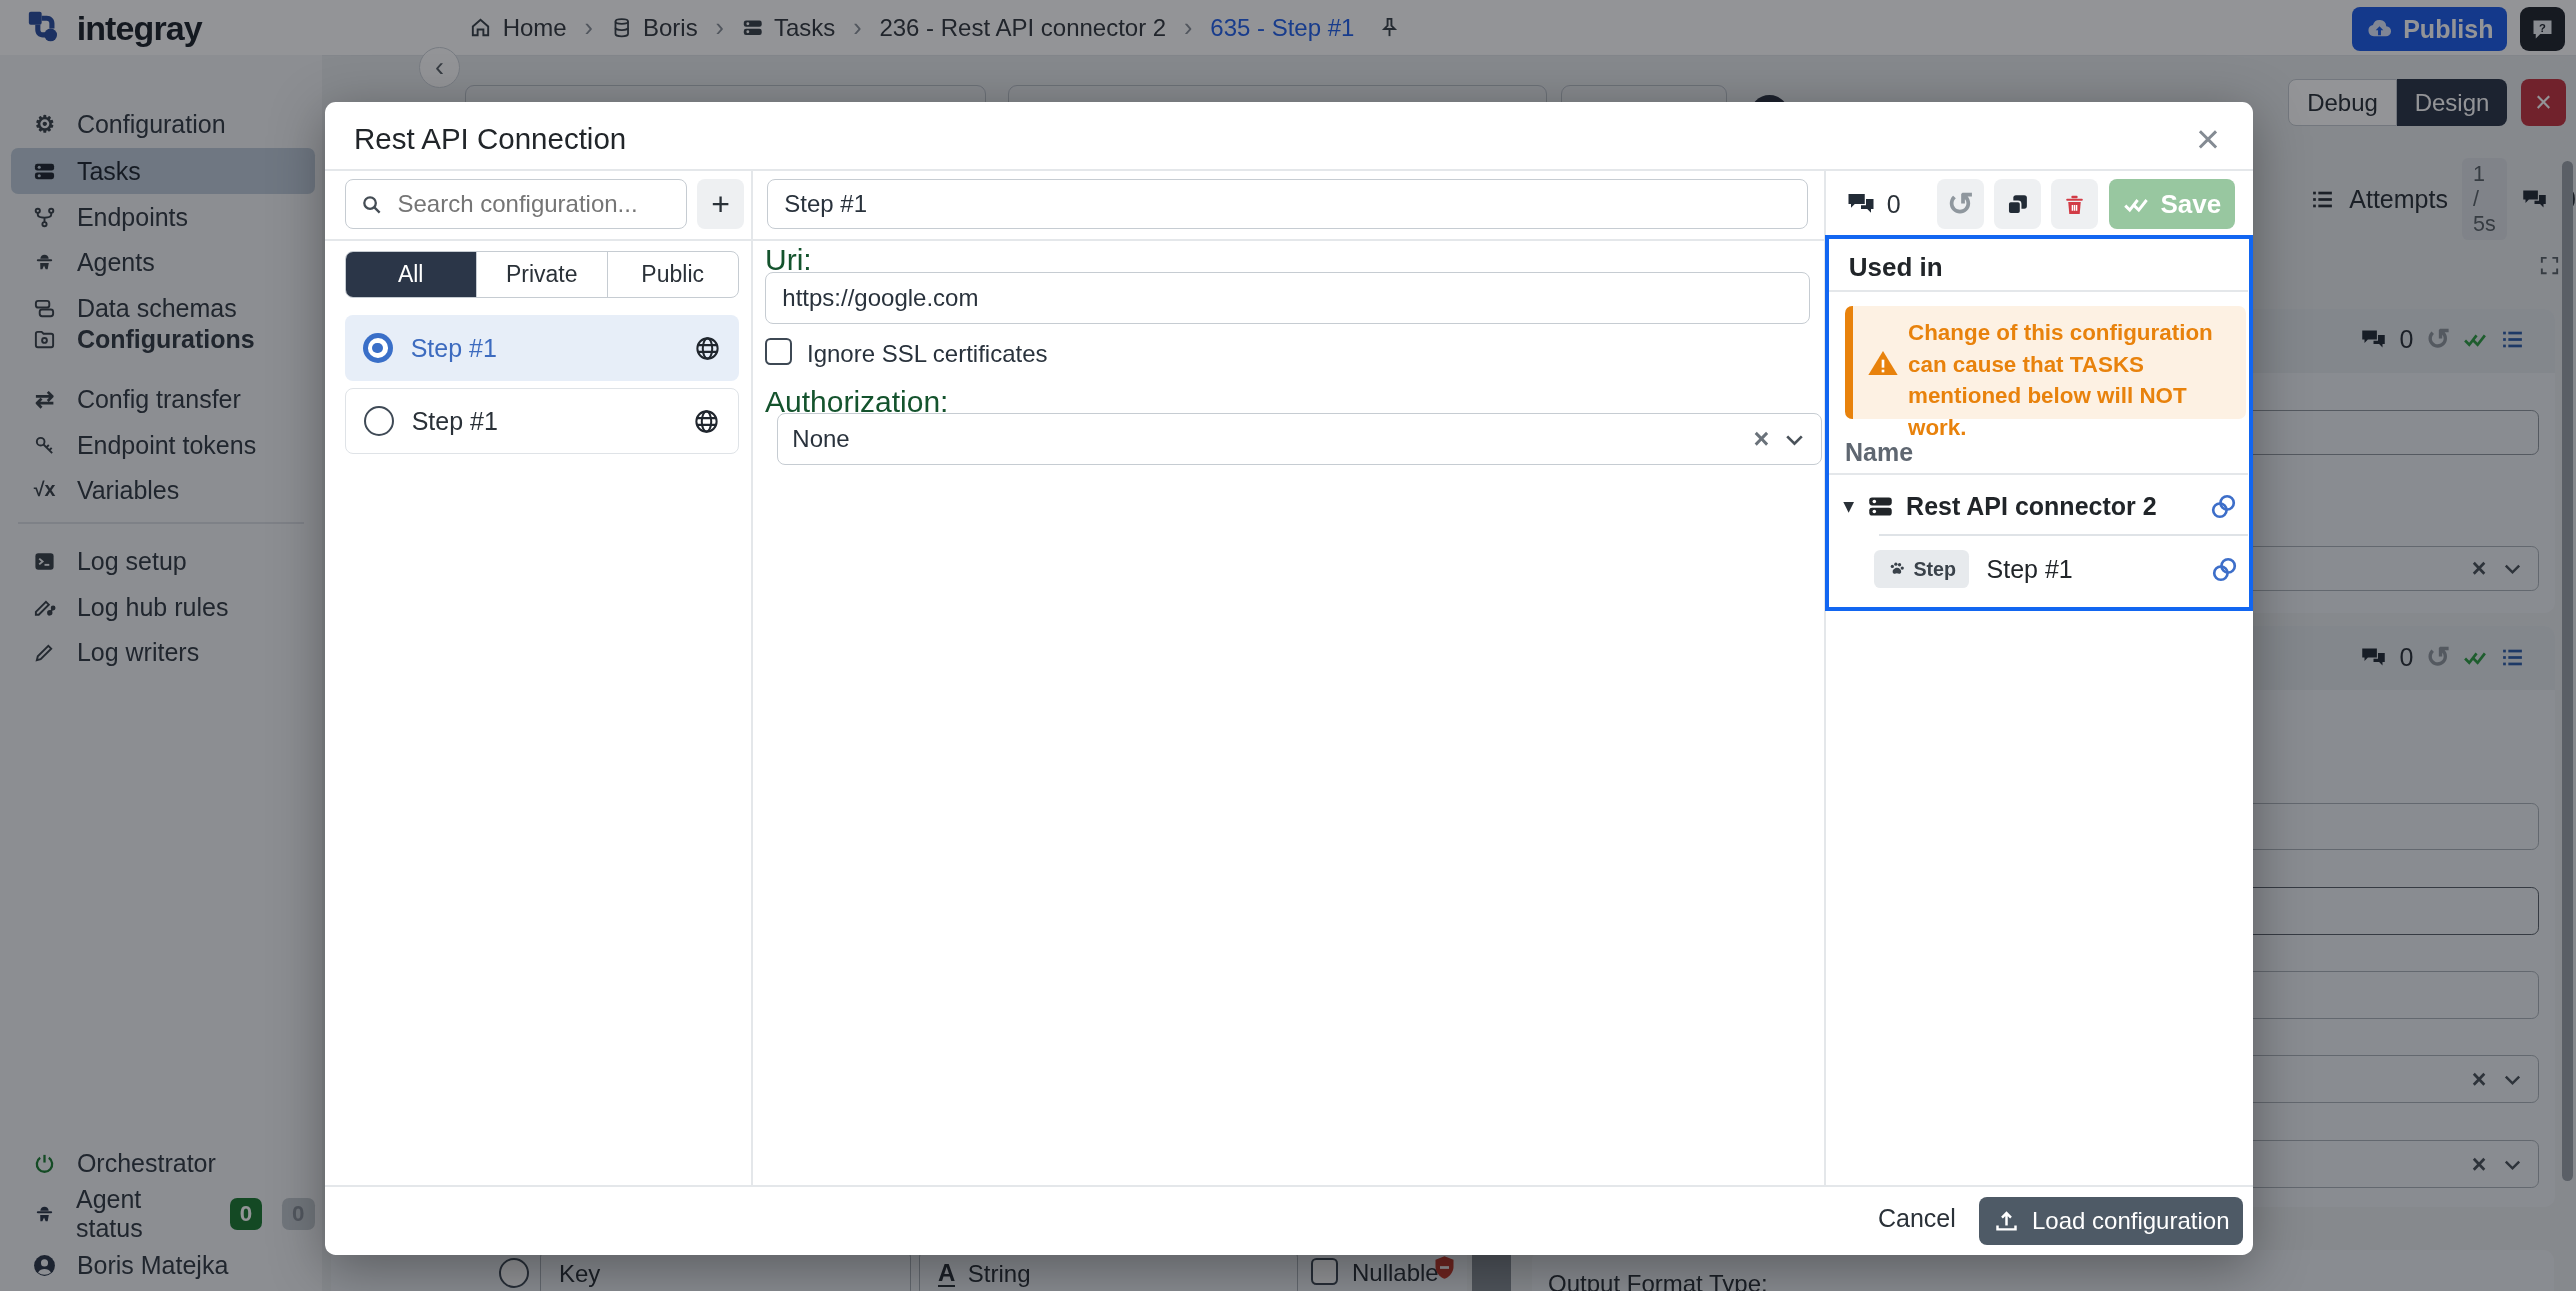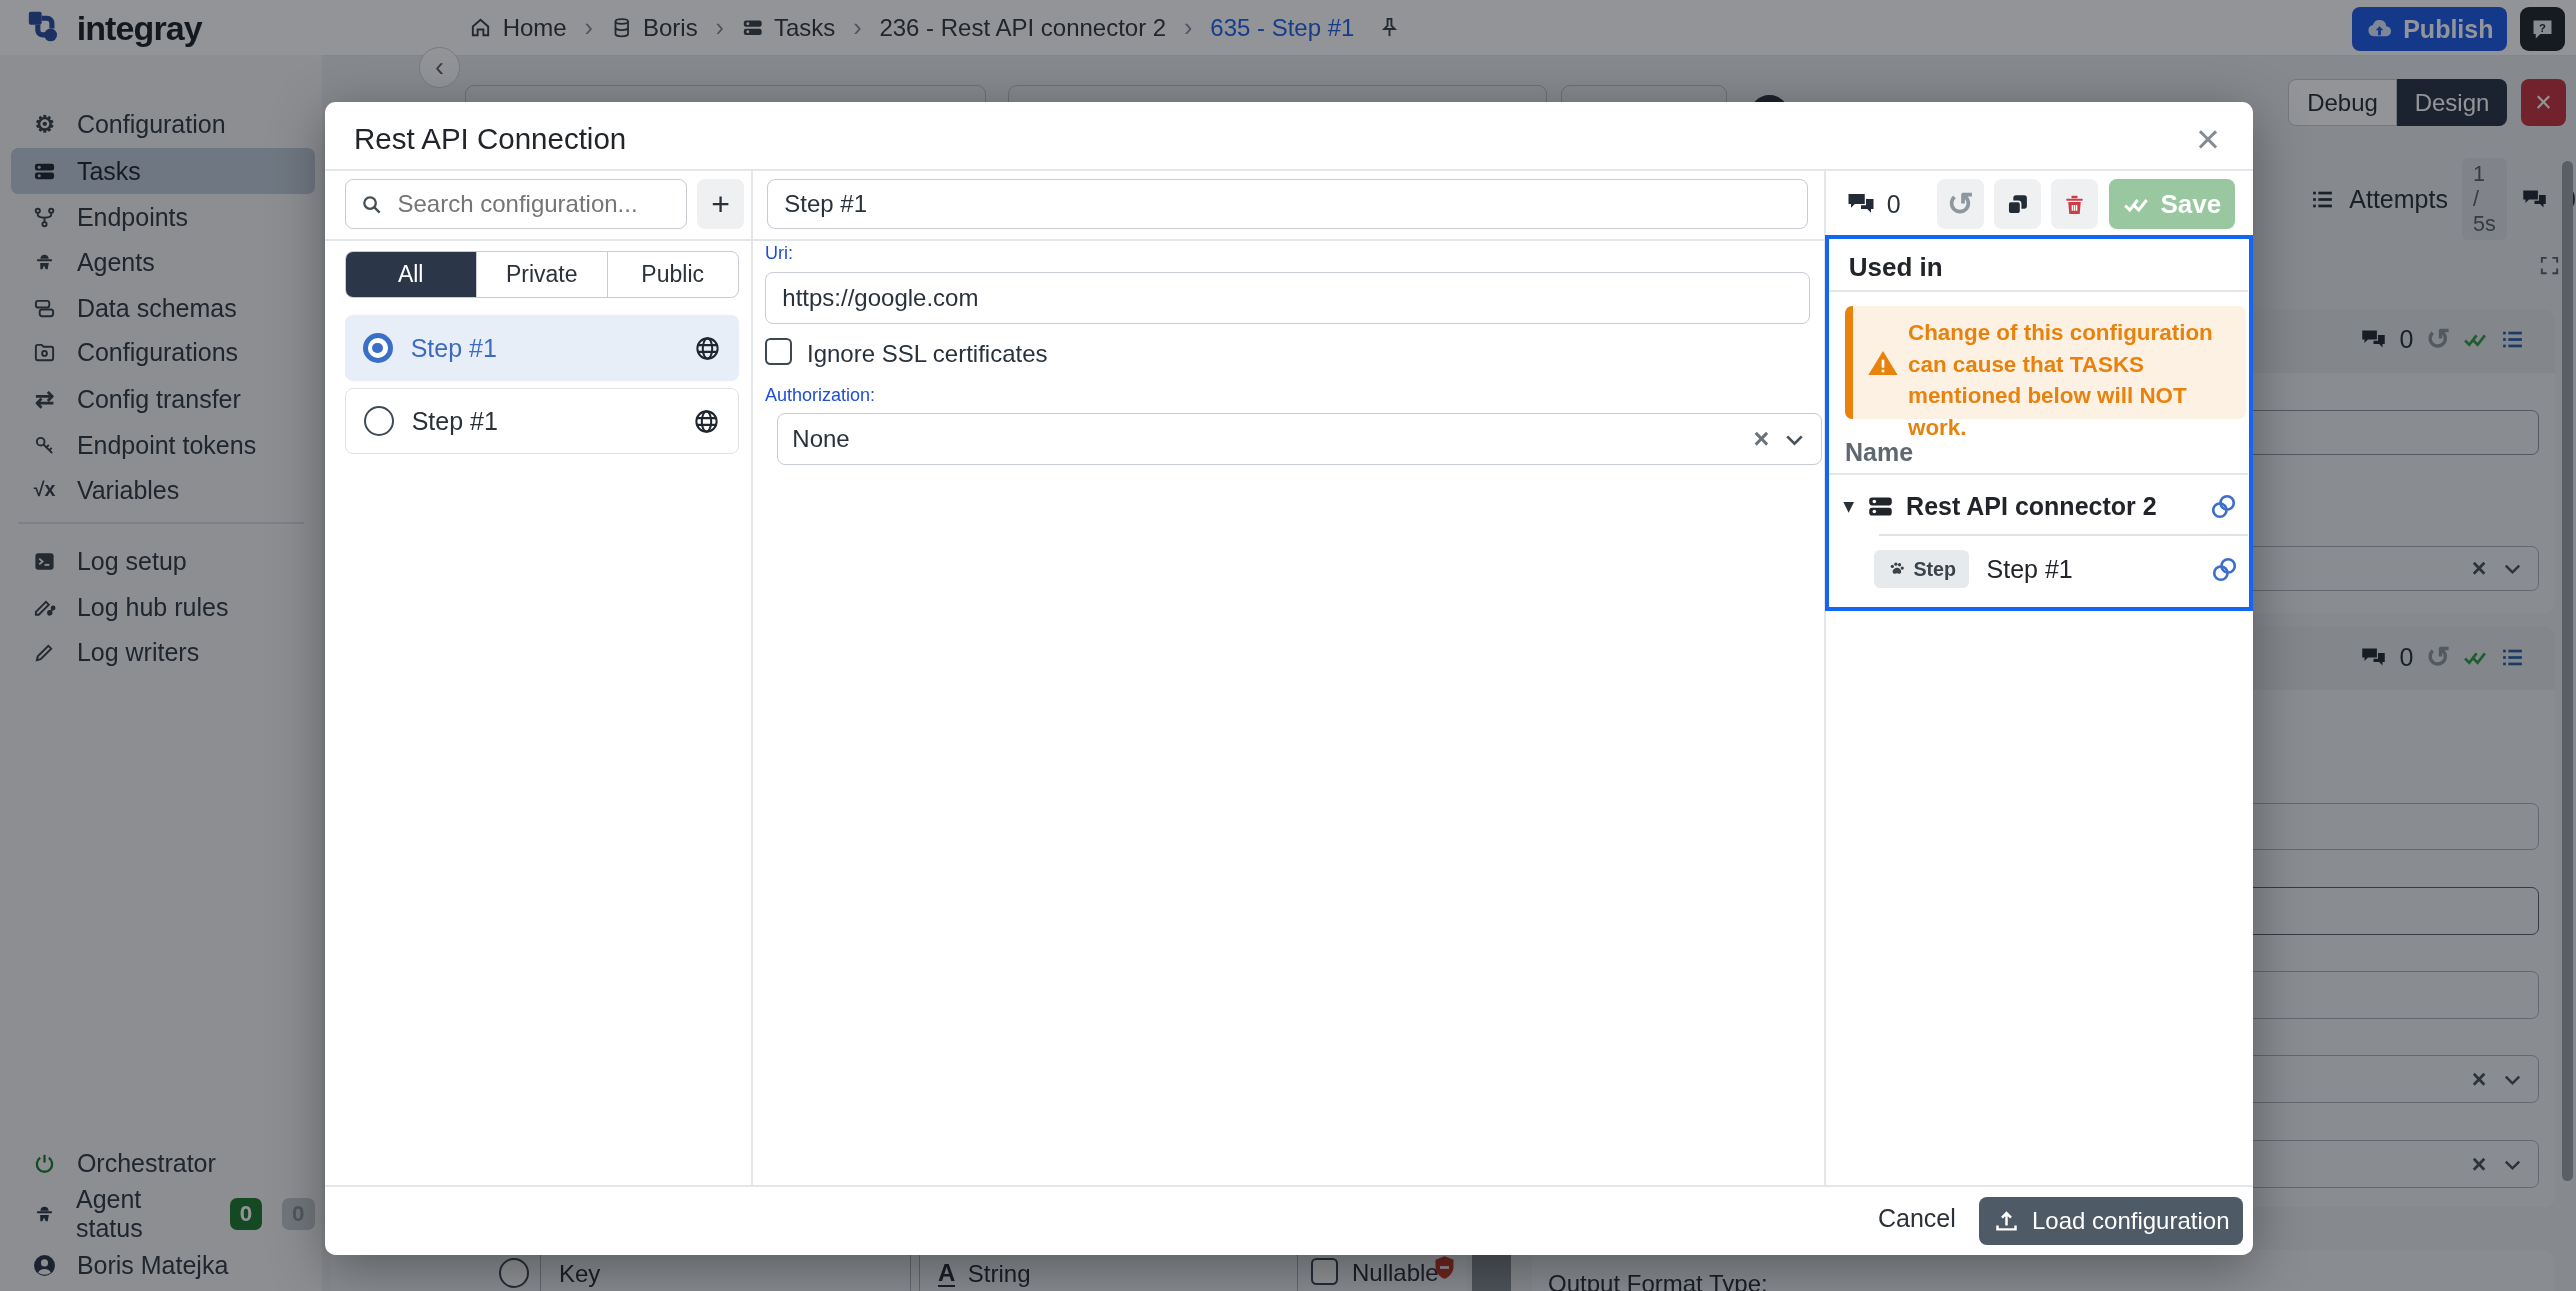--- a/index.html
+++ b/index.html
@@ -76,21 +76,21 @@
   .seg:last-child{border-right:none;}
   .seg.sel{background:#2b3648;color:#fff;}
   .cfg-item{left:19.7px;width:394px;height:66px;border-radius:8px;box-sizing:border-box;
      display:flex;align-items:center;padding:0 18px;gap:18px;font-size:25px;}
   .cfg-item .grow{flex:1;}
   .radio{width:30px;height:30px;border-radius:50%;box-sizing:border-box;position:relative;}
   .radio.off{border:2.7px solid #3f4a56;background:#fff;}
   .radio.on{background:#3a6fc8;}
   .radio.on::before{content:"";position:absolute;left:5.4px;top:5.4px;width:19.7px;height:19.7px;border-radius:50%;background:#fff;}
   .radio.on::after{content:"";position:absolute;left:9.8px;top:9.8px;width:10.7px;height:10.7px;border-radius:50%;background:#3a6fc8;}
-  .form-label{font-size:18px;color:#1d4ed8;}
+  .form-label{font-size:30px;color:#14532d;}
   .checkbox{width:27px;height:27px;border:2.7px solid #3d4854;border-radius:5.4px;box-sizing:border-box;background:#fff;}
   
   #used-in{left:1500px;top:133px;width:428px;height:376px;border:4.5px solid #1266f1;box-sizing:border-box;background:#fff;}
   .warn-box{position:absolute;left:16px;top:67px;width:401px;height:113px;background:#fdf1e3;border-radius:7.2px;}
   .warn-bar{position:absolute;left:0;top:0;width:8px;height:113px;background:#e8820c;border-radius:7.2px 0 0 7.2px;}
   .warn-text{position:absolute;left:63px;top:10.7px;width:333px;font-size:22.4px;font-weight:bold;color:#e8820c;line-height:1.42;}
   .tree-label{font-weight:bold;font-size:25px;color:#212529;white-space:nowrap;overflow:hidden;width:145px;}
   .step-pill{background:#e7eaed;border-radius:6.3px;height:38px;display:flex;align-items:center;gap:7.2px;
      padding:0 12.5px;font-size:19.7px;font-weight:bold;color:#3a424a;}
   
@@ -218,21 +218,21 @@
     </div>
     <div class="side-item" style="top:230px;">
       <span class="side-icon">
           <svg viewBox="0 0 24 24" width="23" height="23" fill="none" stroke="#3a424a" stroke-width="2">
             <rect x="3" y="4" width="14" height="7" rx="2.5"></rect>
             <rect x="7" y="13" width="14" height="7" rx="2.5"></rect>
           </svg>
         </span>
       <span>Data schemas</span>
     </div>
-    <div class="side-item" style="top:274px;">
+    <div class="side-item" style="top:261px;font-weight:bold;">
       <span class="side-icon">
           <svg viewBox="0 0 24 24" width="23" height="23" fill="none" stroke="#3a424a" stroke-width="2">
             <path d="M3 6a2 2 0 0 1 2-2h4l2 2h8a2 2 0 0 1 2 2v10a2 2 0 0 1-2 2H5a2 2 0 0 1-2-2z"></path>
             <circle cx="12" cy="13" r="2.5"></circle>
           </svg>
         </span>
       <span>Configurations</span>
     </div>
     <div class="side-item" style="top:321px;">
       <span class="side-icon glyph-icon">⇄</span>

